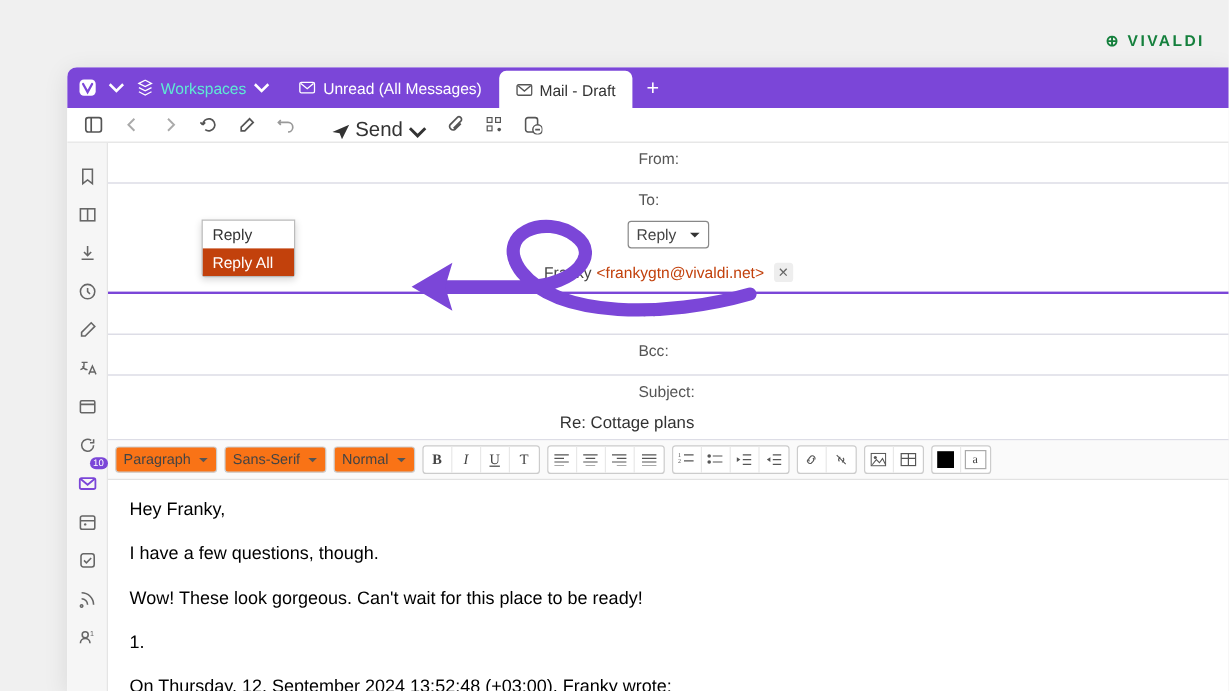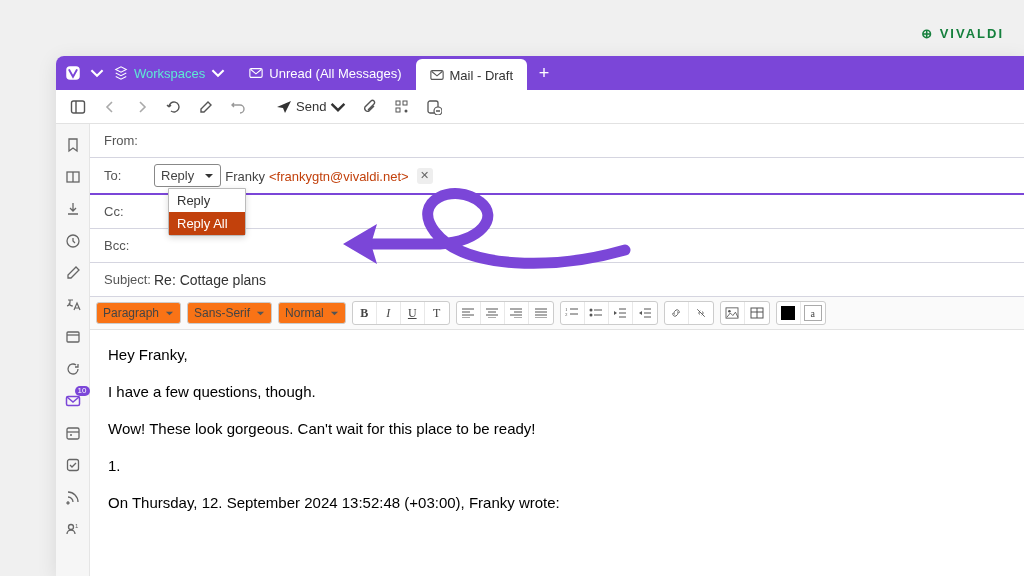--- a/index.html
+++ b/index.html
@@ -100,24 +100,24 @@
     width: 28px;
     height: 28px;
     display:flex; align-items:center; justify-content:center;
     color:#555;
     border-radius:4px;
   }
   .tb-btn svg { width:16px; height:16px; }
   .tb-nav { color: #aaa; }
   .tb-sep { width: 10px; }
   .send-btn {
-    display:flex; align-items:center;
+    display:flex; align-items:flex-end;
     gap:4px;
     padding: 0 6px;
-    font-size:13px;
+    font-size:17px;
     font-weight:500;
     color:#333;
     height:28px;
   }
   .send-btn svg { width:16px; height:16px; }
 
   
   .body-split {
     display:flex;
     flex: 1;
@@ -127,21 +127,21 @@
     background: #f6f6f6;
     border-right: 1px solid #e5e5e5;
     display:flex;
     flex-direction:column;
     align-items:center;
     padding-top: 6px;
     gap: 2px;
   }
   .sp-btn {
     width:30px; height:30px;
-    display:flex; align-items:center; justify-content:center;
+    display:flex; align-items:flex-end; justify-content:center;
     color:#666;
     border-radius:4px;
     position:relative;
   }
   .sp-btn svg { width:16px; height:16px; }
   .badge {
     position:absolute;
     top:0px; right:-2px;
     background:#7b46d8;
     color:#fff;
@@ -156,24 +156,25 @@
     flex:1;
     display:flex;
     flex-direction:column;
     position: relative;
   }
   .hdr-row {
     display:flex;
     align-items:center;
     border-bottom: 1px solid #d5d5e0;
     padding: 6px 14px;
-    gap: 0;
+    gap: 10px;
     font-size: 13px;
     color:#444;
     min-height: 34px;
+    flex-direction: column;
   }
   .hdr-label { width: 50px; color:#555; }
   .from-select {
     display:flex; align-items:center;
     border:1px solid #ccc;
     border-radius:4px;
     padding:3px 8px;
     gap:6px;
     font-size:13px;
     color:#333;

